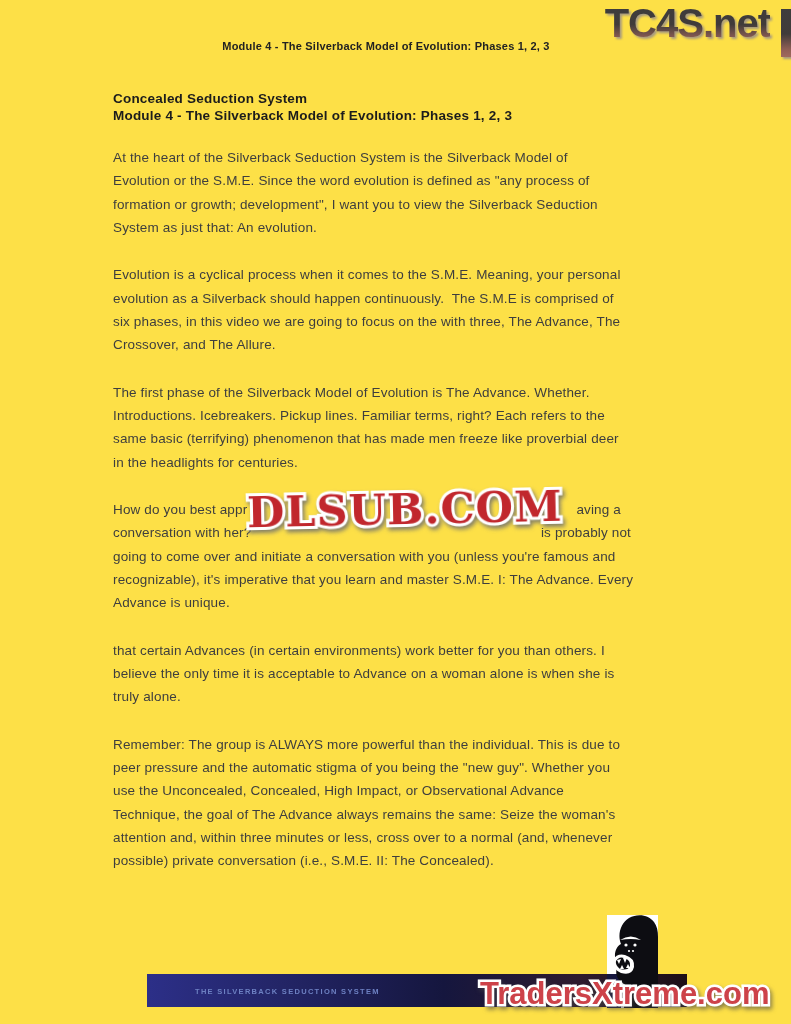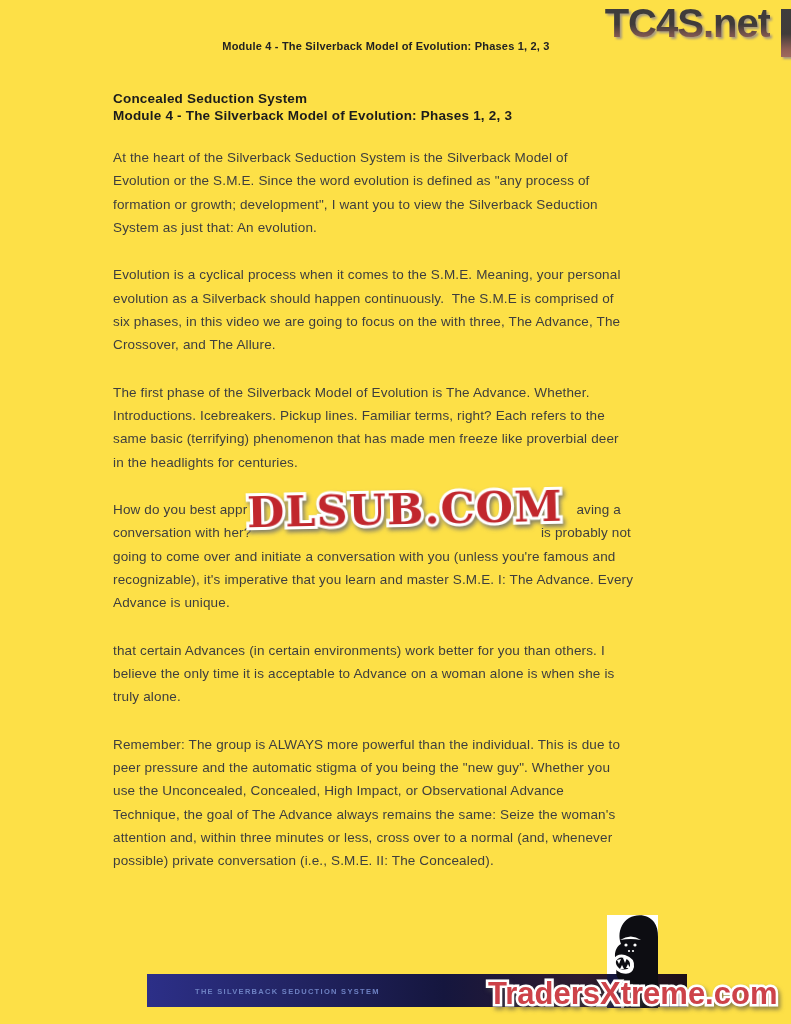--- a/index.html
+++ b/index.html
@@ -68,21 +68,20 @@
   .gorilla-box { position:absolute; left:607px; top:915px; width:51px; height:93px; }
   .gorilla-box svg { display:block; width:51px; height:93px; }
 
   
   .tradersxtreme {
     position:absolute; left:480px; top:976px;
     font-size:31px; font-weight:bold; color:#cd4249;
     -webkit-text-stroke:5px #ffffff; paint-order:stroke fill;
     filter:drop-shadow(2px 3px 2px rgba(70,70,70,0.6));
     white-space:pre;
-    margin-left:8px;
   }
 </style>
 </head>
 <body>
 
 <div class="page">
 
   <div class="tc4s-logo">TC4S.net</div>
   <div class="logo-fragment"></div>
 

